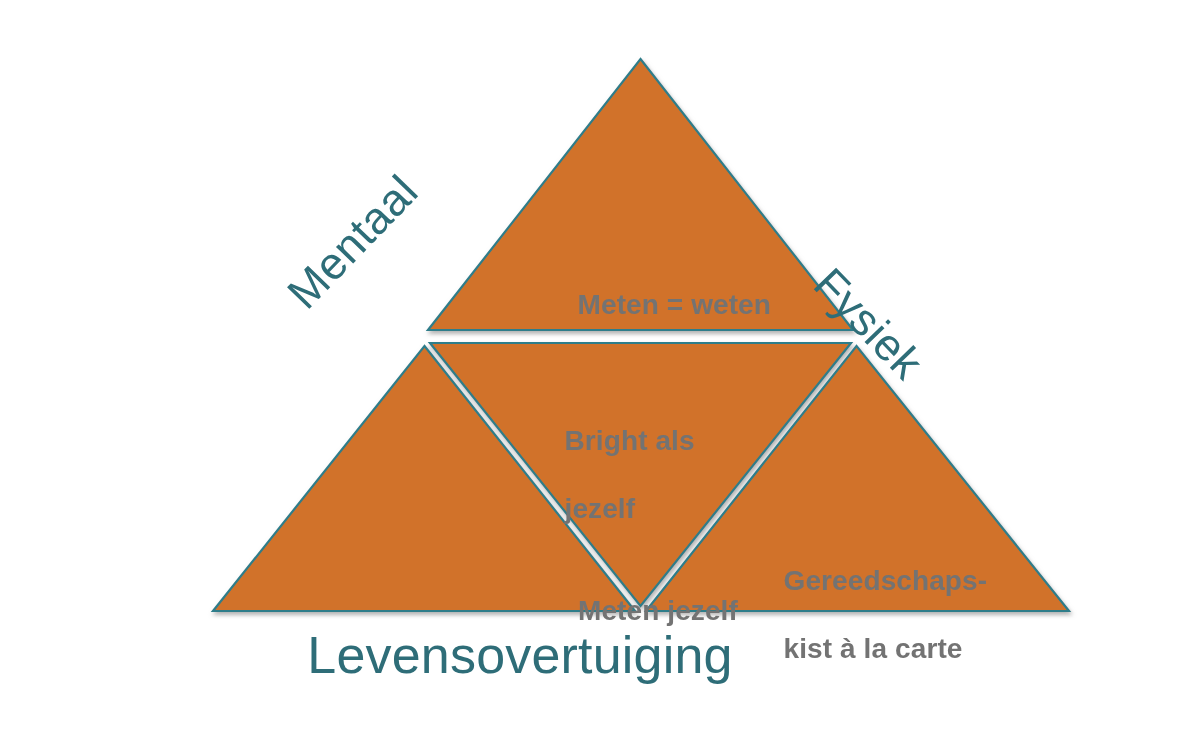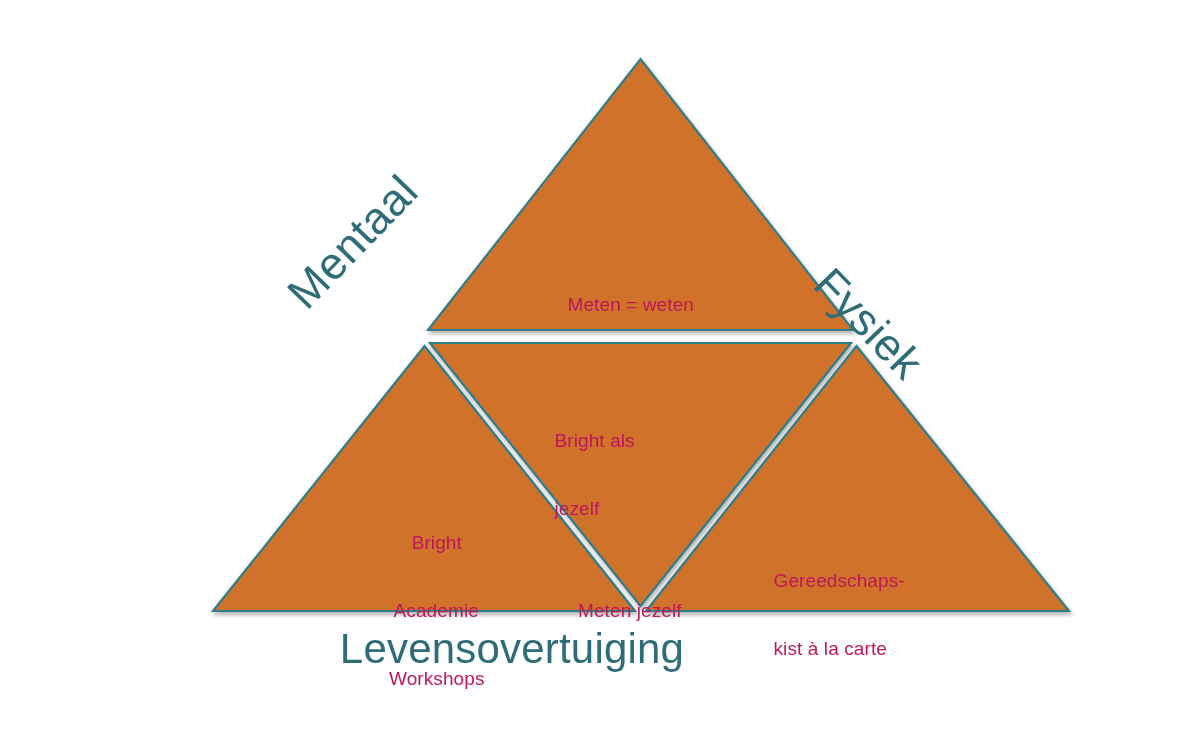--- a/index.html
+++ b/index.html
@@ -22,23 +22,23 @@
   #pyramid-svg {
     position: absolute;
     left: 0;
     top: 0;
     width: 1200px;
     height: 753px;
     display: block;
   }
   .tri-text {
     position: absolute;
-    color: #be185d;
-    font-weight: normal;
-    font-size: 19px;
+    color: #737373;
+    font-weight: bold;
+    font-size: 28px;
     line-height: 34px;
     white-space: pre;
     letter-spacing: 0.1px;
     pointer-events: none;
   }
   .tri-text.centered {
     text-align: center;
   }
   .axis-label {
     position: absolute;
@@ -55,26 +55,26 @@
     transform-origin: 0 50%;
   }
   #label-fysiek {
     left: 822px;
     top: 250px;
     transform: rotate(46deg);
     transform-origin: 0 50%;
   }
   #label-base {
     position: absolute;
-    left: 4px;
+    left: 12px;
     top: 625px;
     width: 1016px;
     text-align: center;
     color: #2e6d78;
-    font-size: 42px;
+    font-size: 52px;
     font-weight: normal;
     letter-spacing: 0.2px;
   }
   #text-top {
     left: 546px;
     top: 254px;
   }
   #text-middle {
     left: 533px;
     top: 390px;
@@ -122,25 +122,20 @@
   <div class="tri-text" id="text-top">
     <span>Meten = weten</span>
   </div>
 
   <div class="tri-text" id="text-middle">
     <span>Bright als</span><br>
     <span>jezelf</span><br>
     <span class="indent">Meten jezelf</span>
   </div>
 
-  <div class="tri-text centered" id="text-bottom-left">
-    <span>Bright</span><br>
-    <span>Academie</span><br>
-    <span>Workshops</span>
-  </div>
 
   <div class="tri-text centered" id="text-bottom-right">
     <span>Gereedschaps-</span><br>
     <span>kist à la carte</span>
   </div>
 
   <div class="axis-label" id="label-mentaal">Mentaal</div>
 
   <div class="axis-label" id="label-fysiek">Fysiek</div>
 

